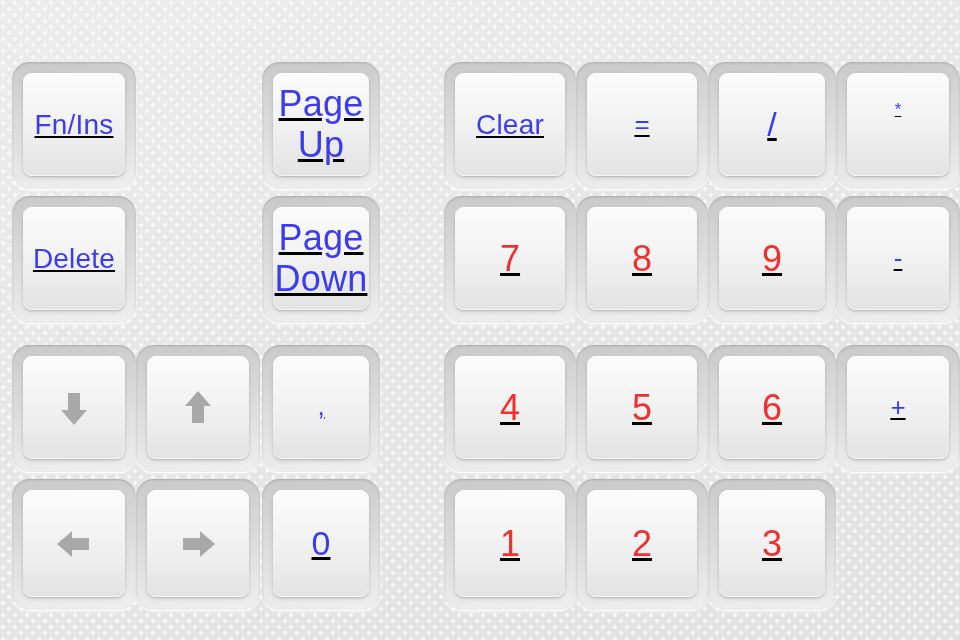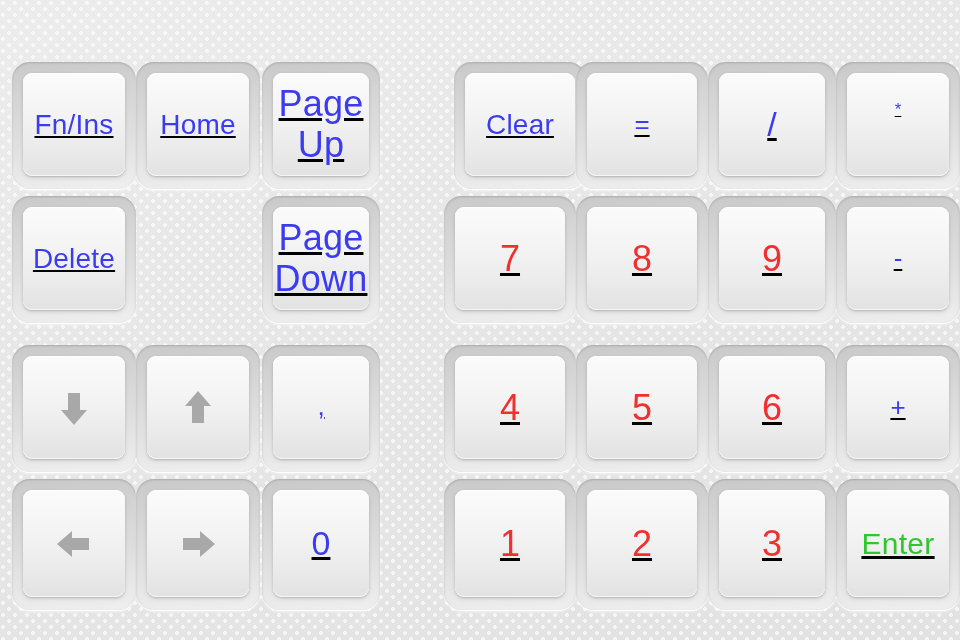--- a/index.html
+++ b/index.html
@@ -79,25 +79,20 @@
 </style>
 </head>
 <body>
 
 <div id="keyboard">
     <div class="key" style="left: 12px; top: 62px; width: 124px; height: 127px;">
       <div class="cap">
         <span class="label t-word c-blue">Fn/Ins</span>
       </div>
     </div>
-    <div class="key" style="left: 136px; top: 62px; width: 124px; height: 127px;">
-      <div class="cap">
-        <span class="label t-word c-blue">Home</span>
-      </div>
-    </div>
     <div class="key" style="left: 262px; top: 62px; width: 118px; height: 127px;">
       <div class="cap">
         <span class="label t-word2 c-blue">Page
 Up</span>
       </div>
     </div>
     <div class="key" style="left: 12px; top: 196px; width: 124px; height: 127px;">
       <div class="cap">
         <span class="label t-word c-blue">Delete</span>
       </div>
@@ -139,21 +134,21 @@
         <svg class="arrow-ico" viewBox="0 0 42 42">
           <path d="M38 21 L23 34 V27 H6 V15 H23 V8 Z"></path>
         </svg>
       </div>
     </div>
     <div class="key" style="left: 262px; top: 479px; width: 118px; height: 131px;">
       <div class="cap">
         <span class="label t-zero c-blue">0</span>
       </div>
     </div>
-    <div class="key" style="left: 444px; top: 62px; width: 132px; height: 127px; margin-left: 10px;">
+    <div class="key" style="left: 444px; top: 62px; width: 132px; height: 127px;">
       <div class="cap">
         <span class="label t-word c-blue">Clear</span>
       </div>
     </div>
     <div class="key" style="left: 576px; top: 62px; width: 132px; height: 127px;">
       <div class="cap">
         <span class="label t-op c-blue">=</span>
       </div>
     </div>
     <div class="key" style="left: 708px; top: 62px; width: 128px; height: 127px;">
@@ -214,18 +209,13 @@
     <div class="key" style="left: 576px; top: 479px; width: 132px; height: 131px;">
       <div class="cap">
         <span class="label t-digit c-red">2</span>
       </div>
     </div>
     <div class="key" style="left: 708px; top: 479px; width: 128px; height: 131px;">
       <div class="cap">
         <span class="label t-digit c-red">3</span>
       </div>
     </div>
-    <div class="key" style="left: 836px; top: 479px; width: 124px; height: 131px;">
-      <div class="cap">
-        <span class="label t-enter c-green">Enter</span>
-      </div>
-    </div>
   </div>
 
 </body></html>

